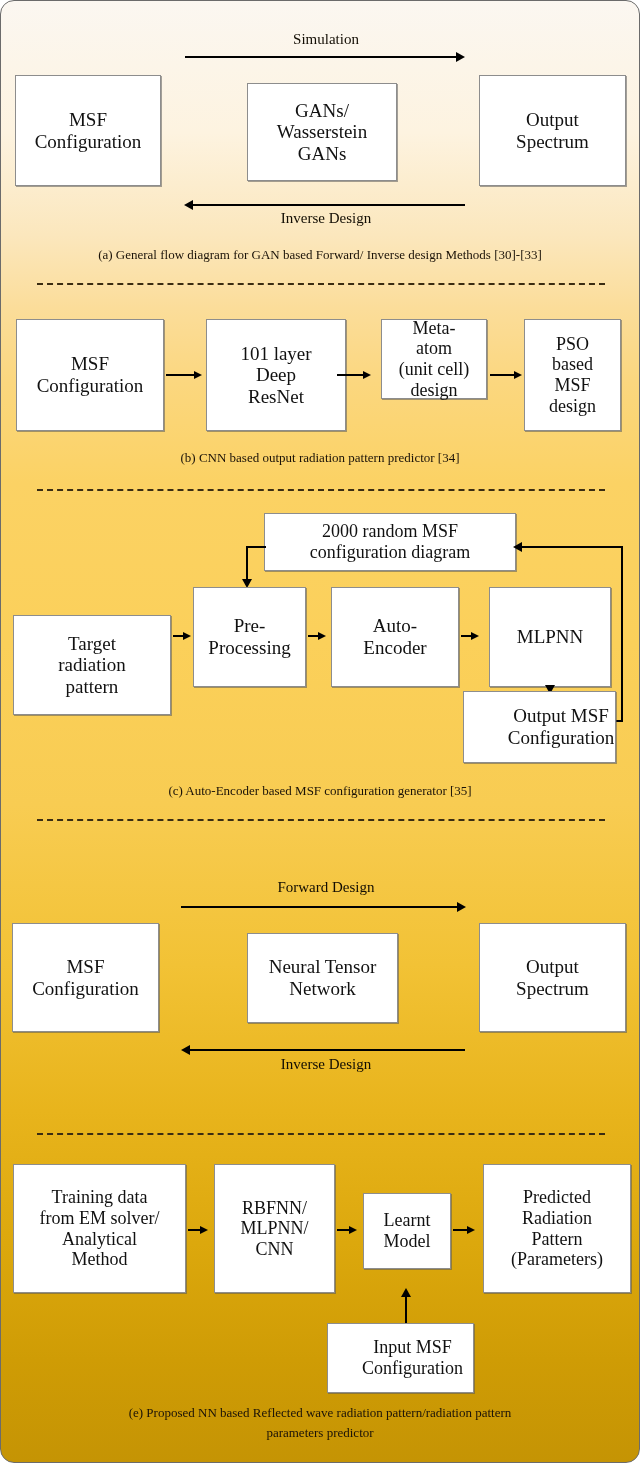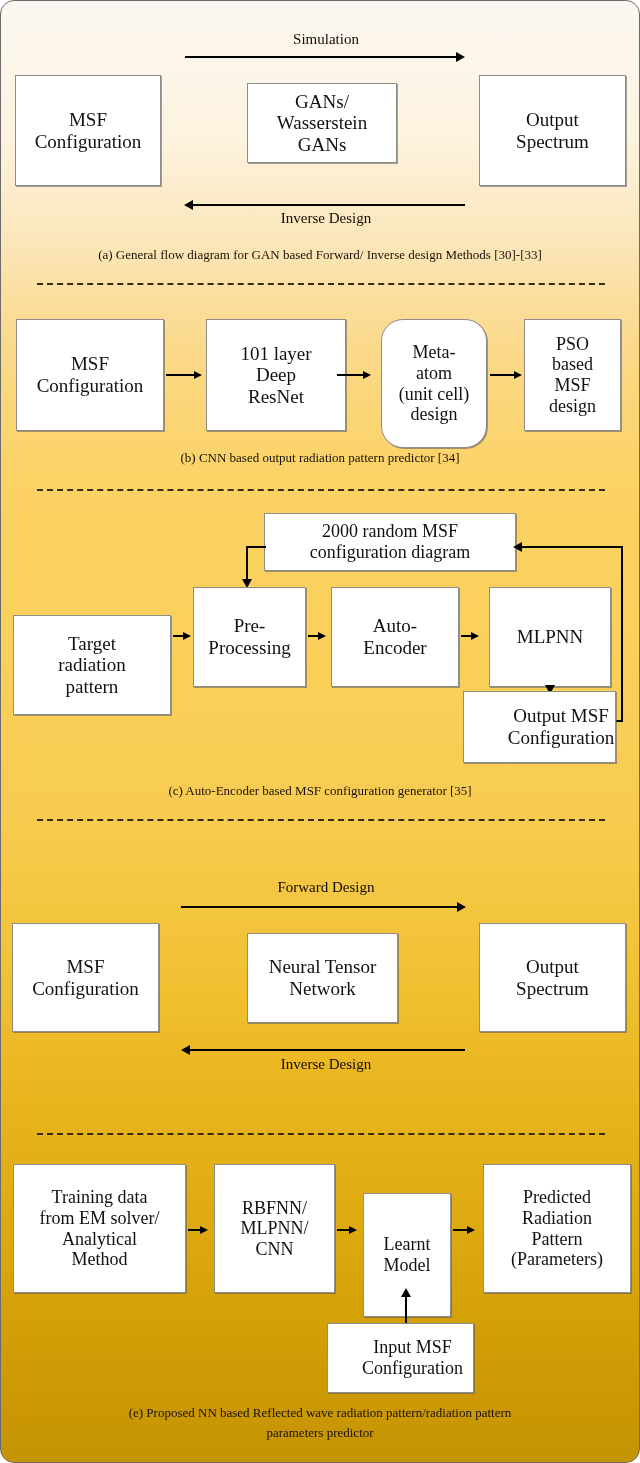--- a/index.html
+++ b/index.html
@@ -123,21 +123,21 @@
   <div class="arrow-line" style="left:184px; top:55px; width:272px;"></div>
   <div class="arrow-head-right" style="left:455px; top:51px;"></div>
 
   <div class="box" style="left:14px; top:74px; width:146px; height:111px; font-size:19px;">
     <span>
       <span>MSF</span>
       <span>Configuration</span>
     </span>
   </div>
 
-  <div class="box" style="left:246px; top:82px; width:150px; height:80px; font-size:19px;">
+  <div class="box" style="left:246px; top:82px; width:150px; height:98px; font-size:19px;">
     <span>
       <span>GANs/</span>
       <span>Wasserstein</span>
       <span>GANs</span>
     </span>
   </div>
 
   <div class="box" style="left:478px; top:74px; width:147px; height:111px; font-size:19px;">
     <span>
       <span>Output</span>
@@ -164,21 +164,21 @@
   <div class="box" style="left:205px; top:318px; width:140px; height:112px; font-size:19px;">
     <span>
       <span>101 layer</span>
       <span>Deep</span>
       <span>ResNet</span>
     </span>
   </div>
   <div class="arrow-line" style="left:336px; top:373px; width:28px;"></div>
   <div class="sm-arrow-head-right" style="left:362px; top:369.5px;"></div>
 
-  <div class="box" style="left:380px; top:318px; width:106px; height:129px; font-size:18px;border-radius:22px;">
+  <div class="box" style="left:380px; top:318px; width:106px; height:80px; font-size:18px;">
     <span>
       <span>Meta-</span>
       <span>atom</span>
       <span>(unit cell)</span>
       <span>design</span>
     </span>
   </div>
   <div class="arrow-line" style="left:489px; top:373px; width:26px;"></div>
   <div class="sm-arrow-head-right" style="left:513px; top:369.5px;"></div>
 
@@ -302,21 +302,21 @@
   <div class="box" style="left:213px; top:1163px; width:121px; height:129px; font-size:18px;">
     <span>
       <span>RBFNN/</span>
       <span>MLPNN/</span>
       <span>CNN</span>
     </span>
   </div>
   <div class="arrow-line" style="left:336px; top:1228px; width:14px;"></div>
   <div class="sm-arrow-head-right" style="left:348px; top:1224.5px;"></div>
 
-  <div class="box" style="left:362px; top:1192px; width:88px; height:124px; font-size:18px;">
+  <div class="box" style="left:362px; top:1192px; width:88px; height:76px; font-size:18px;">
     <span>
       <span>Learnt</span>
       <span>Model</span>
     </span>
   </div>
   <div class="arrow-line" style="left:452px; top:1228px; width:16px;"></div>
   <div class="sm-arrow-head-right" style="left:466px; top:1224.5px;"></div>
 
   <div class="box" style="left:482px; top:1163px; width:148px; height:129px; font-size:18px;">
     <span>

